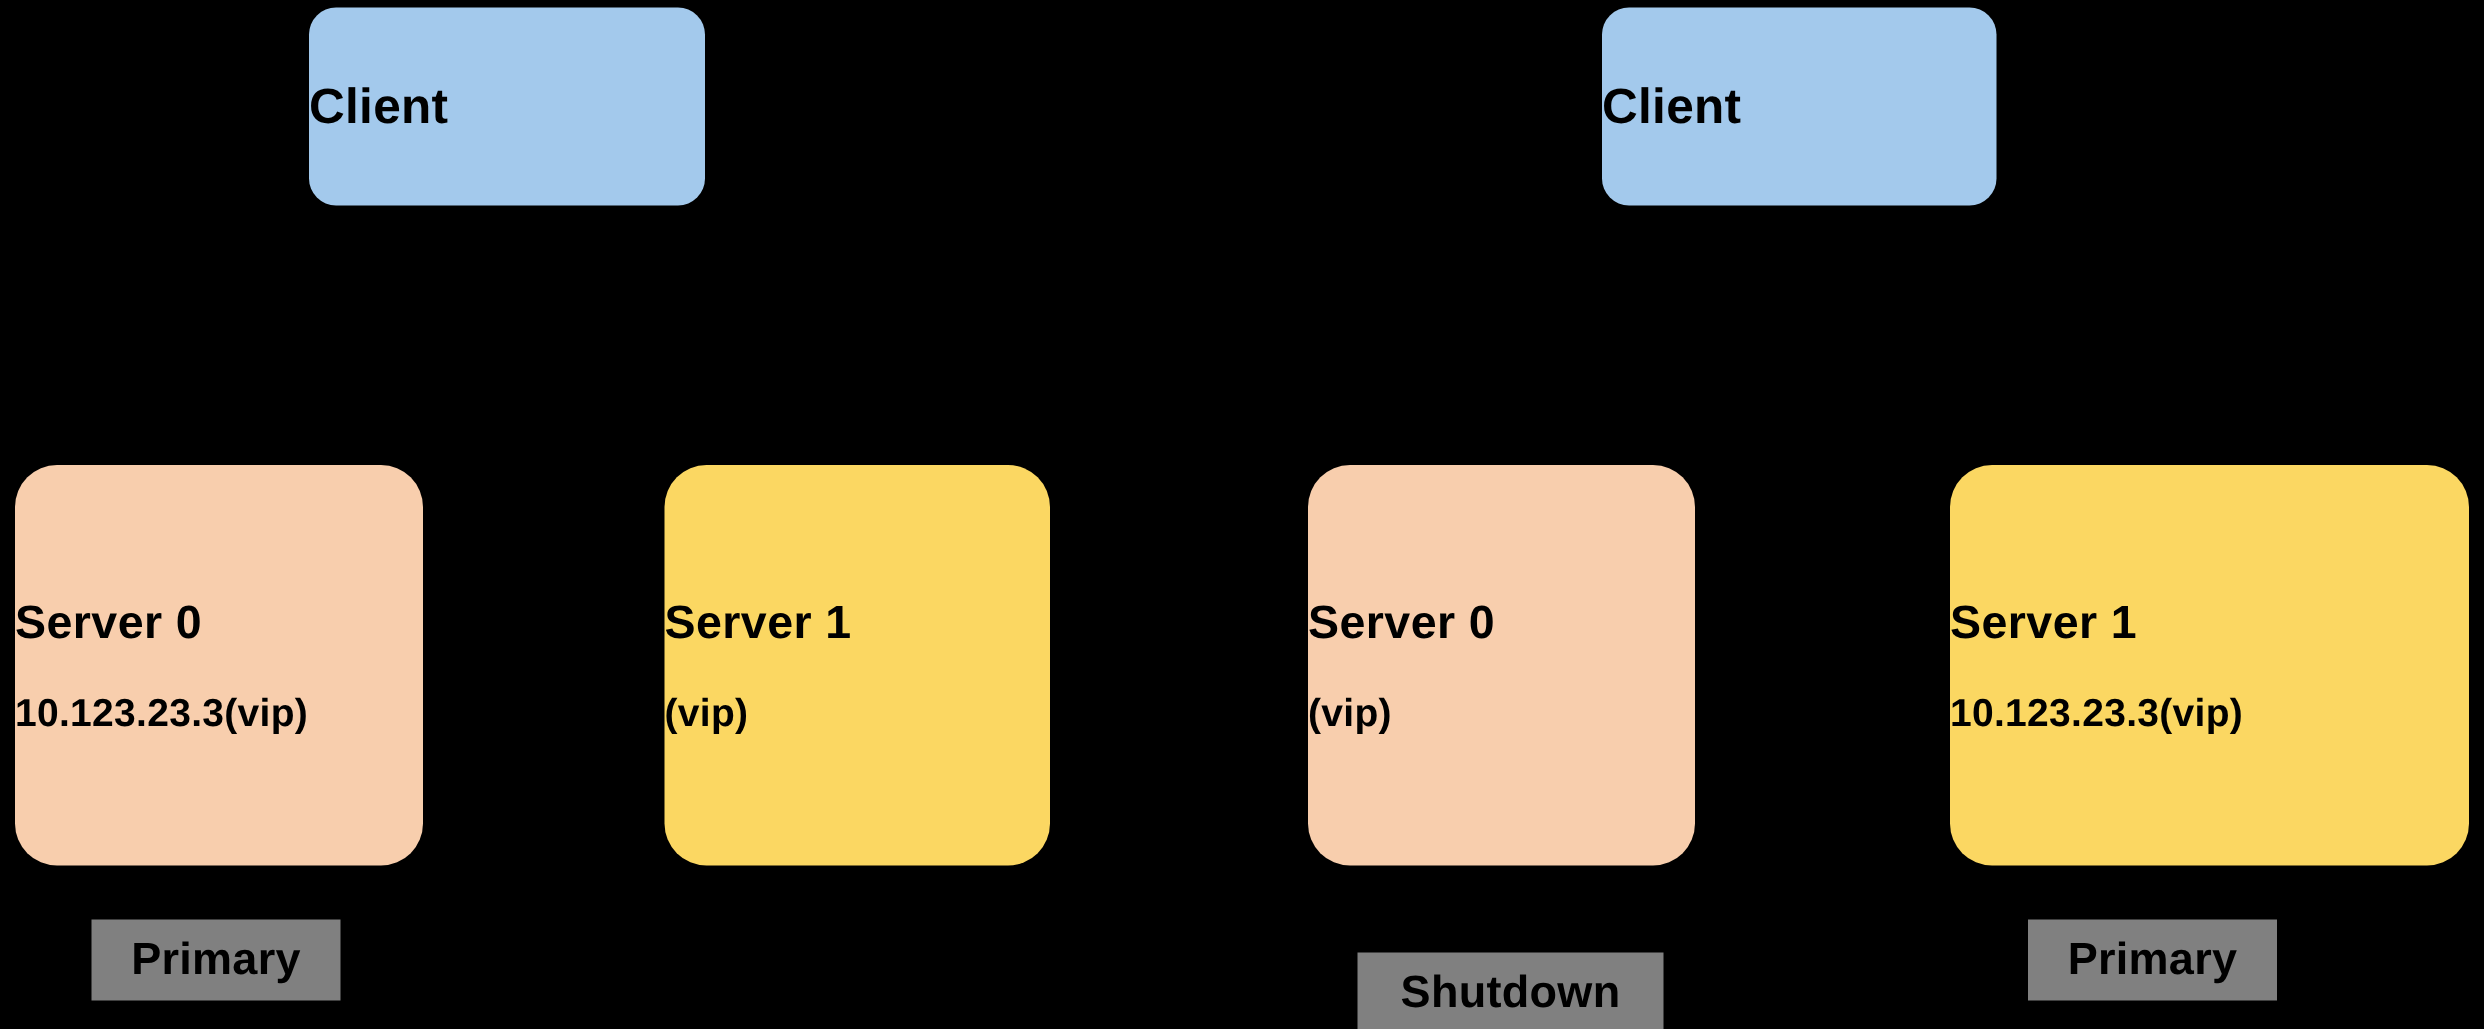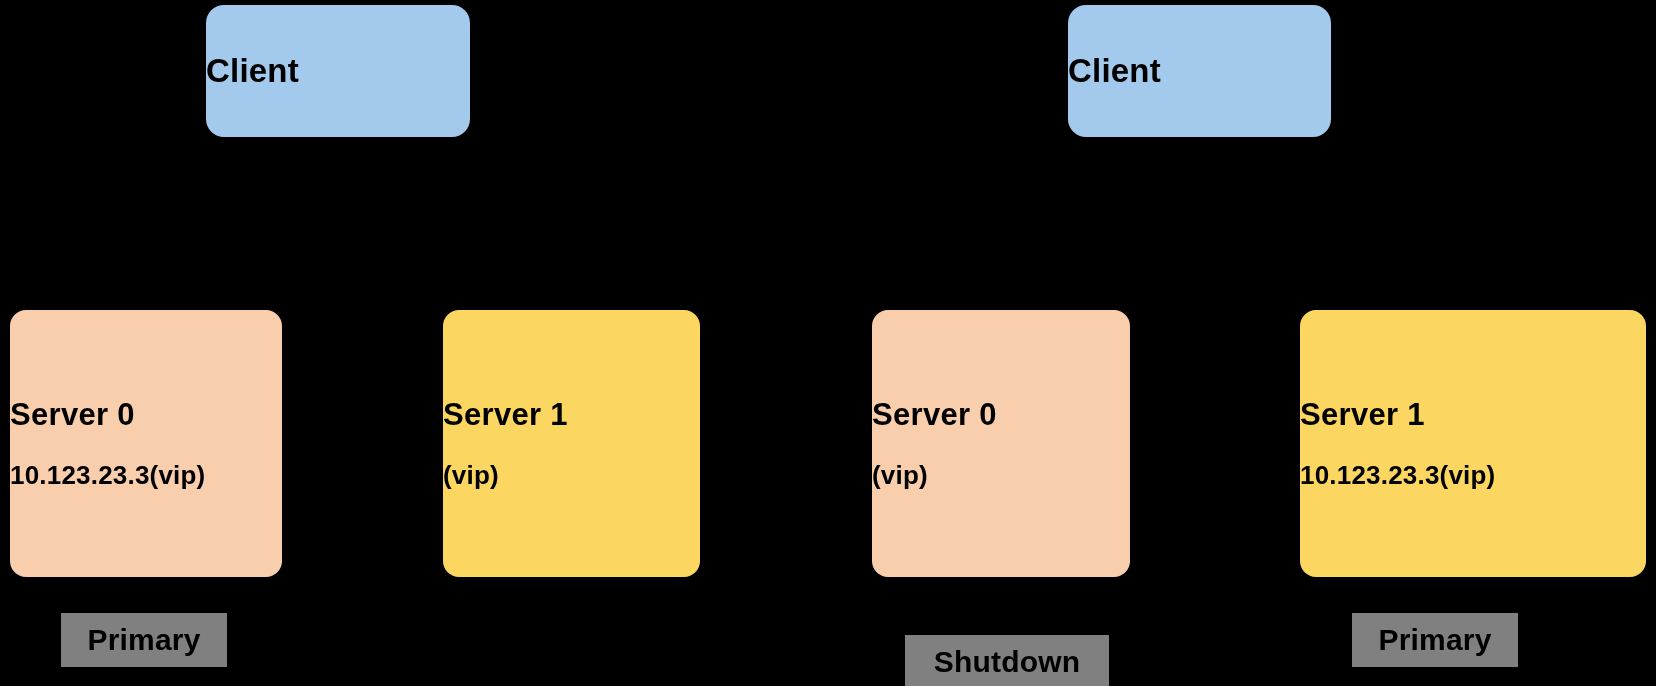--- a/index.html
+++ b/index.html
@@ -32,21 +32,21 @@
     border-radius: 18px;
     background: #A3C9EC;
   }
   .client-label {
     font-size: 33px;
     font-weight: bold;
     letter-spacing: 0.2px;
     line-height: 1.1;
   }
   .server-node {
-    border-radius: 16px;
+    border-radius: 28px;
   }
   .server-node .server-title {
     font-size: 31px;
     font-weight: bold;
     line-height: 1.1;
     letter-spacing: 0.3px;
   }
   .server-node .server-addr {
     font-size: 26px;
     font-weight: bold;

